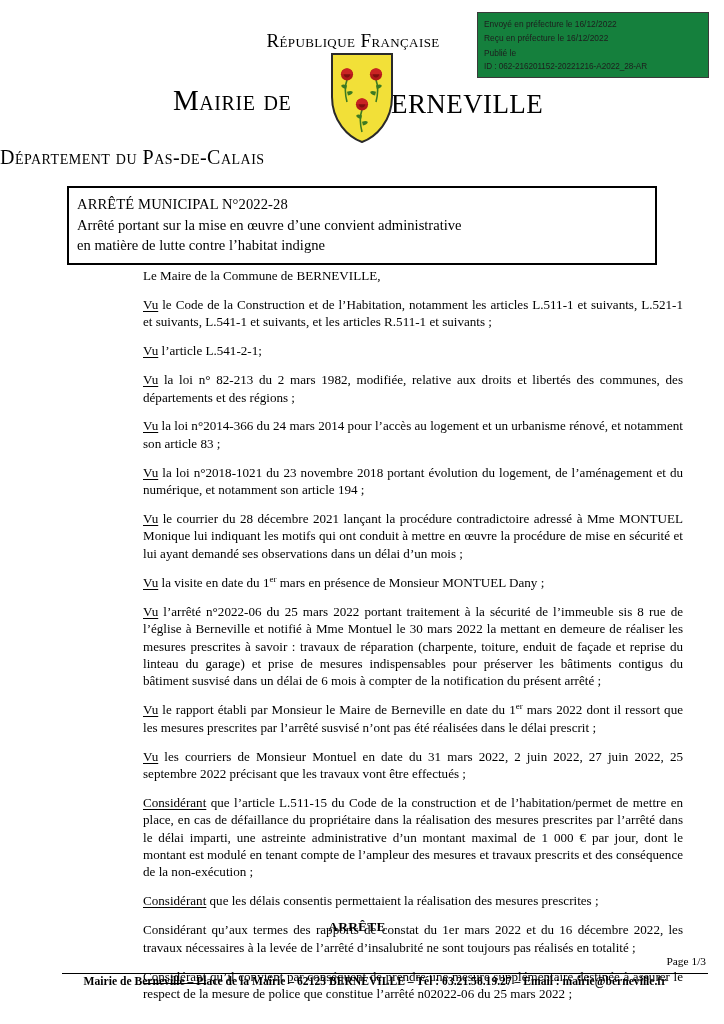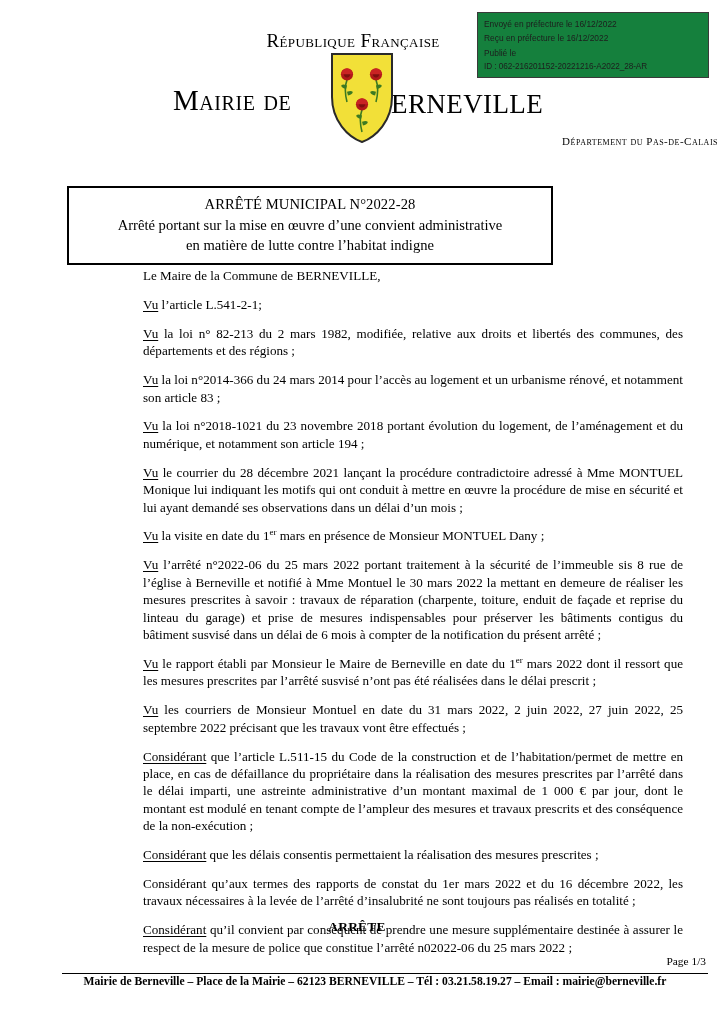--- a/index.html
+++ b/index.html
@@ -84,39 +84,39 @@
     top: 51px;
     width: 66px;
     height: 94px;
     z-index: 3;
   }
   .blason svg { display: block; }
 
   .dept-line {
     position: absolute;
     left: 0; right: 0;
-    top: 135px;
-    text-align: right;
-    font-size: 11px;
+    top: 146px;
+    text-align: left;
+    font-size: 20px;
     font-variant: small-caps;
     letter-spacing: 0.5px;
     padding-right: 6px;
     white-space: nowrap;
   }
 
   
   .titlebox {
     position: absolute;
     left: 67px;
     top: 186px;
-    width: 486px;
+    width: 590px;
     box-sizing: border-box;
     border: 2.2px solid #000;
     padding: 6px 8px 7px 8px;
-    text-align: center;
+    text-align: left;
     font-size: 14.6px;
     line-height: 1.42;
   }
   .titlebox .t1 { letter-spacing: 0.1px; }
   .titlebox .t2 { }
   .titlebox .t3 { }
 
   
   .body {
     position: absolute;
@@ -233,20 +233,21 @@
 
   <div class="titlebox">
     <div class="t1">ARRÊTÉ MUNICIPAL N°2022-28</div>
     <div class="t2">Arrêté portant sur la mise en œuvre d’une convient administrative</div>
     <div class="t3">en matière de lutte contre l’habitat indigne</div>
   </div>
 
   <div class="body">
     <p class="para">Le Maire de la Commune de BERNEVILLE,</p>
     <div id="para-container">
+        <p class="para"><span class="kw">Vu</span><span> le Code de la Construction et de l’Habitation, notamment les articles L.511-1 et suivants, L.521-1 et suivants, L.541-1 et suivants, et les articles R.511-1 et suivants ;</span></p>
         <p class="para"><span class="kw">Vu</span><span> l’article L.541-2-1;</span></p>
         <p class="para"><span class="kw">Vu</span><span> la loi n° 82-213 du 2 mars 1982, modifiée, relative aux droits et libertés des communes, des départements et des régions ;</span></p>
         <p class="para"><span class="kw">Vu</span><span> la loi n°2014-366 du 24 mars 2014 pour l’accès au logement et un urbanisme rénové, et notamment son article 83 ;</span></p>
         <p class="para"><span class="kw">Vu</span><span> la loi n°2018-1021 du 23 novembre 2018 portant évolution du logement, de l’aménagement et du numérique, et notamment son article 194 ;</span></p>
         <p class="para"><span class="kw">Vu</span><span> le courrier du 28 décembre 2021 lançant la procédure contradictoire adressé à Mme MONTUEL Monique lui indiquant les motifs qui ont conduit à mettre en œuvre la procédure de mise en sécurité et lui ayant demandé ses observations dans un délai d’un mois ;</span></p>
         <p class="para"><span class="kw">Vu</span><span> la visite en date du 1<sup>er</sup> mars en présence de Monsieur MONTUEL Dany ;</span></p>
         <p class="para"><span class="kw">Vu</span><span> l’arrêté n°2022-06 du 25 mars 2022 portant traitement à la sécurité de l’immeuble sis 8 rue de l’église à Berneville et notifié à Mme Montuel le 30 mars 2022 la mettant en demeure de réaliser les mesures prescrites à savoir : travaux de réparation (charpente, toiture, enduit de façade et reprise du linteau du garage) et prise de mesures indispensables pour préserver les bâtiments contigus du bâtiment susvisé dans un délai de 6 mois à compter de la notification du présent arrêté ;</span></p>
         <p class="para"><span class="kw">Vu</span><span> le rapport établi par Monsieur le Maire de Berneville en date du 1<sup>er</sup> mars 2022 dont il ressort que les mesures prescrites par l’arrêté susvisé n’ont pas été réalisées dans le délai prescrit ;</span></p>
         <p class="para"><span class="kw">Vu</span><span> les courriers de Monsieur Montuel en date du 31 mars 2022, 2 juin 2022, 27 juin 2022, 25 septembre 2022 précisant que les travaux vont être effectués ;</span></p>
         <p class="para"><span class="kw">Considérant</span><span> que l’article L.511-15 du Code de la construction et de l’habitation/permet de mettre en place, en cas de défaillance du propriétaire dans la réalisation des mesures prescrites par l’arrêté dans le délai imparti, une astreinte administrative d’un montant maximal de 1 000 € par jour, dont le montant est modulé en tenant compte de l’ampleur des mesures et travaux prescrits et des conséquence de la non-exécution ;</span></p>

